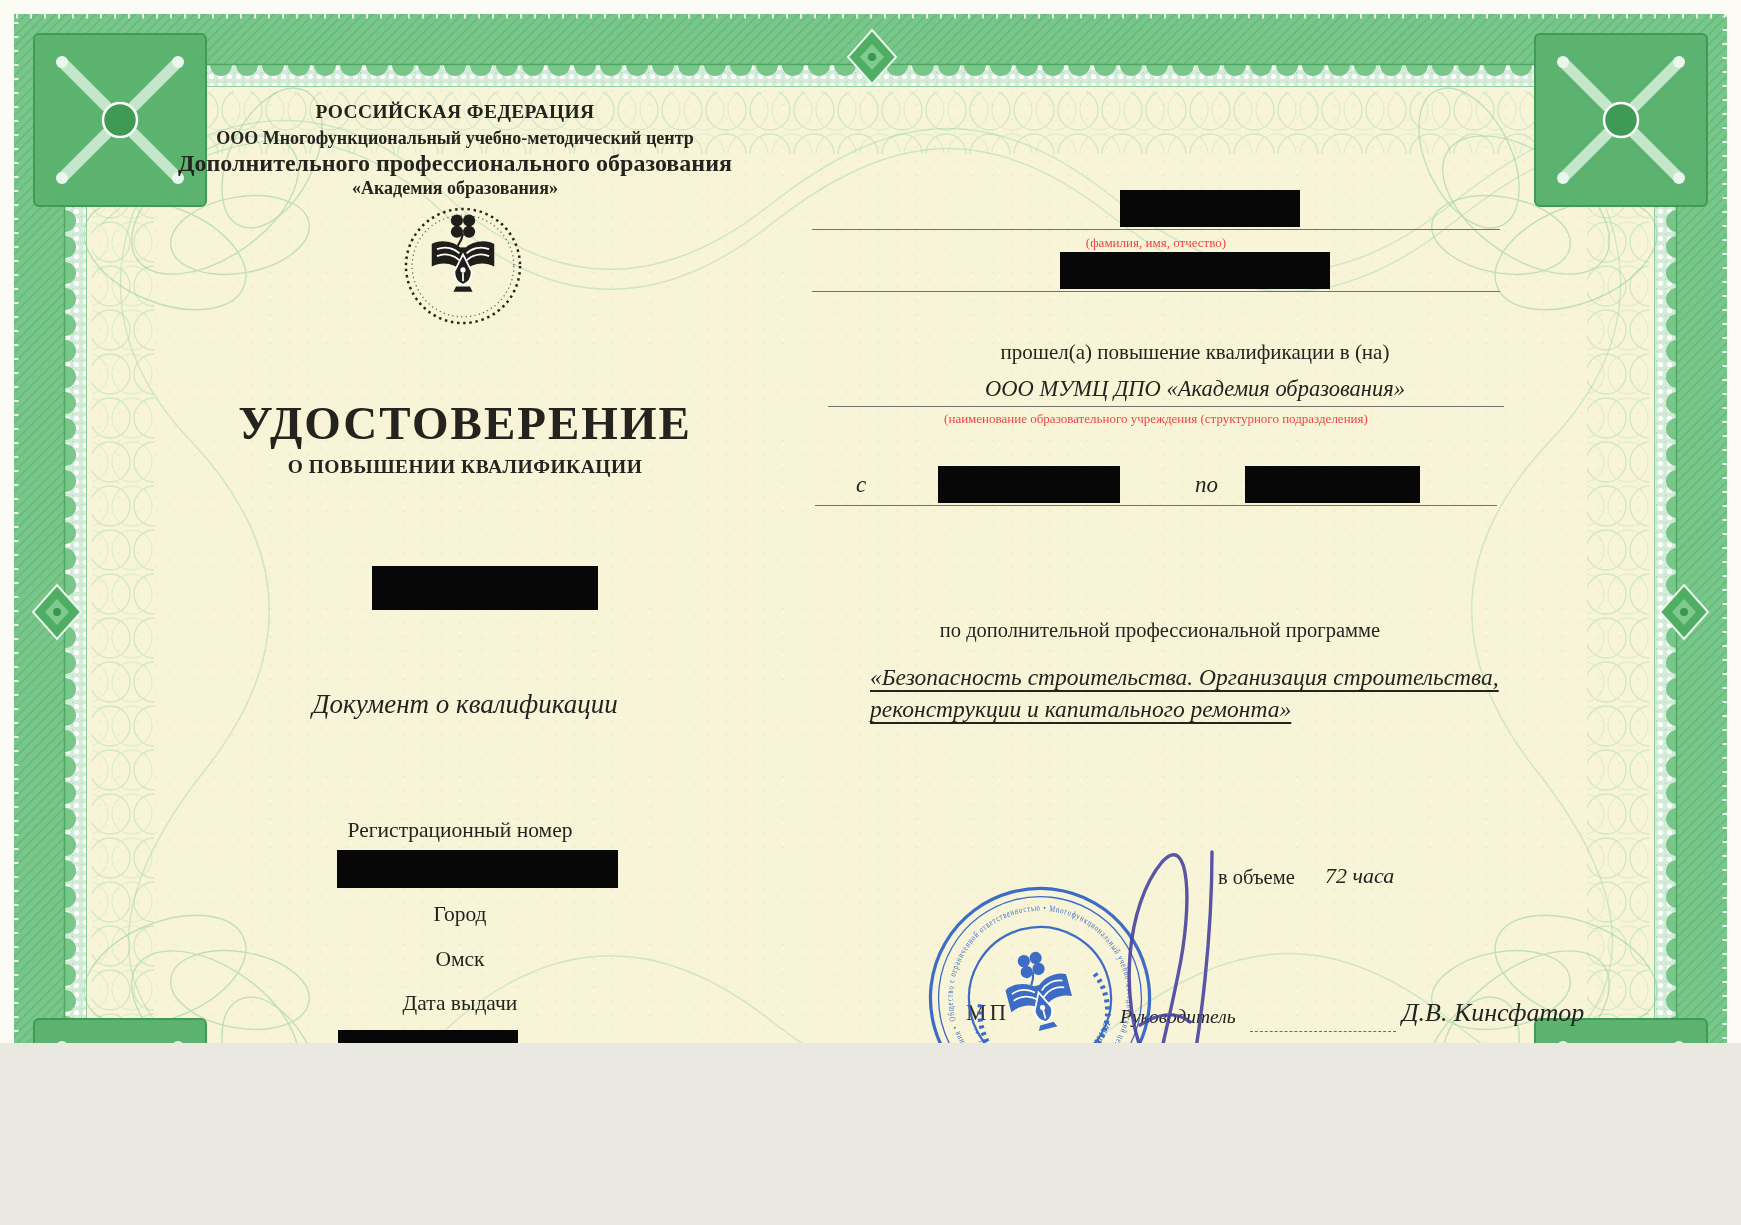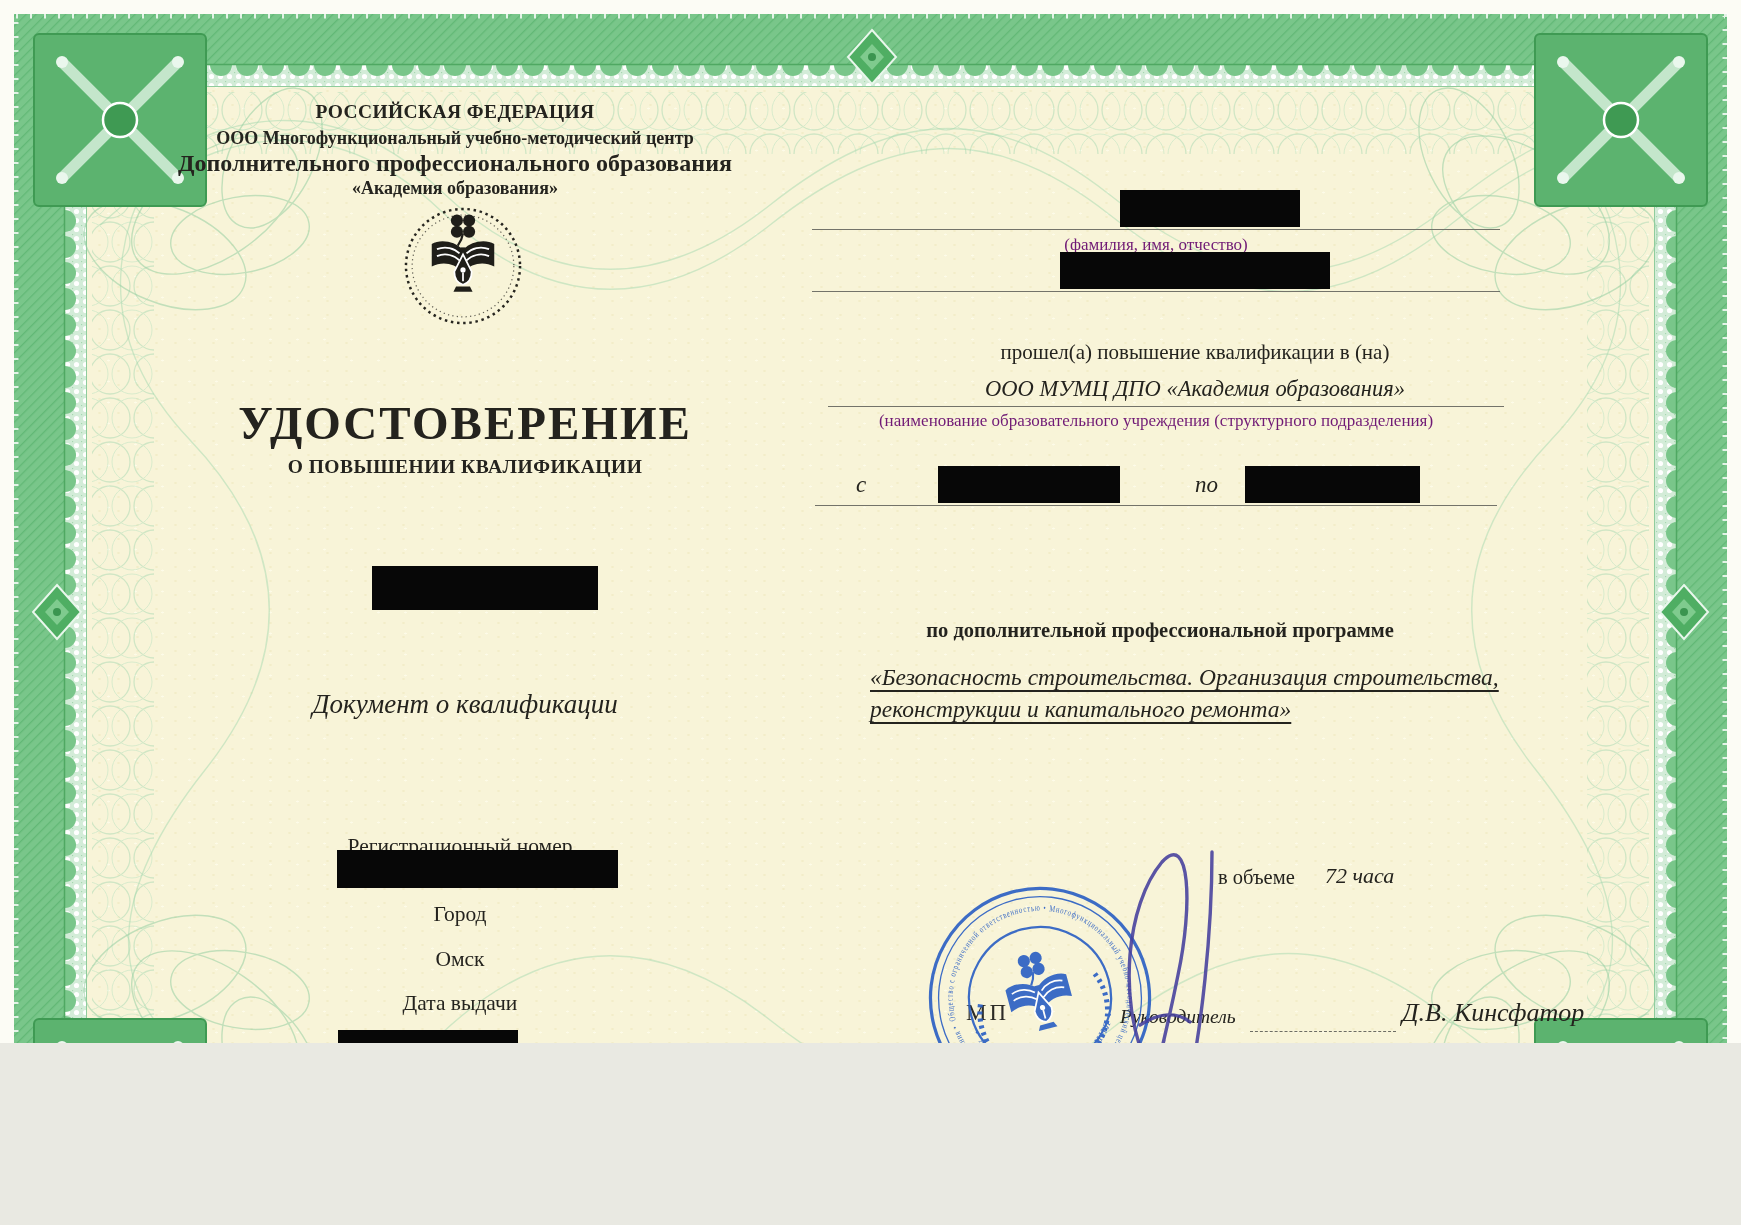--- a/index.html
+++ b/index.html
@@ -12,21 +12,21 @@
          background-size:19px 14px,27px 21px;}
   svg{display:block;}
   .lay{position:absolute;left:0;top:0;pointer-events:none;}
   .t{position:absolute;color:#24231e;}
   .b{font-weight:bold;}
   .i{font-style:italic;}
   .c{text-align:center;}
   .bar{position:absolute;background:#070707;}
   .ln{position:absolute;height:0;border-top:1.6px solid #73736a;}
   .dln{position:absolute;height:0;border-top:1.6px dashed #6d6d64;}
-  .cap{font-size:17px;color:#701a75;}
+  .cap{font-size:13px;color:#ef4444;}
   .u2{text-decoration:underline;text-underline-offset:5px;text-decoration-thickness:1.5px;margin-left:32px;}
 </style>
 </head>
 <body>
 
 <div id="page">
   <div id="paper"></div>
 
   <svg class="lay" width="1741" height="1225" viewBox="0 0 1741 1225">
     <defs>
@@ -152,21 +152,21 @@
     <use href="#bookEmblem" transform="translate(15,7) scale(0.7)" style="color:#1f1e19;"></use>
   </svg>
 
   <div class="t b c" style="left:125px;top:396px;width:680px;font-size:47px;letter-spacing:2px;">УДОСТОВЕРЕНИЕ</div>
   <div class="t b c" style="left:125px;top:456px;width:680px;font-size:19.5px;letter-spacing:.5px;text-align:center;">О ПОВЫШЕНИИ КВАЛИФИКАЦИИ</div>
 
   <div class="bar" style="left:372px;top:566px;width:226px;height:44px;"></div>
 
   <div class="t i c" style="left:135px;top:689px;width:660px;font-size:27px;">Документ  о  квалификации</div>
 
-  <div class="t c" style="left:130px;top:818px;width:660px;font-size:21.5px;margin-top:16px;">Регистрационный номер</div>
+  <div class="t c" style="left:130px;top:818px;width:660px;font-size:21.5px;">Регистрационный номер</div>
   <div class="bar" style="left:337px;top:850px;width:281px;height:38px;"></div>
 
   <div class="t c" style="left:130px;top:902px;width:660px;font-size:21.5px;">Город</div>
   <div class="t c" style="left:130px;top:947px;width:660px;font-size:21.5px;">Омск</div>
   <div class="t c" style="left:130px;top:991px;width:660px;font-size:21.5px;">Дата выдачи</div>
   <div class="bar" style="left:338px;top:1030px;width:180px;height:48px;"></div>
 
 
   <div class="bar" style="left:1120px;top:190px;width:180px;height:37px;"></div>
   <div class="ln" style="left:812px;top:229px;width:688px;"></div>
@@ -178,21 +178,21 @@
   <div class="t c" style="left:860px;top:340px;width:670px;font-size:21px;">прошел(а) повышение квалификации в (на)</div>
   <div class="ln" style="left:828px;top:406px;width:676px;"></div>
   <div class="t c cap" style="left:812px;top:411px;width:688px;">(наименование образовательного учреждения (структурного подразделения)</div>
 
   <div class="t i" style="left:856px;top:472px;font-size:23px;">с</div>
   <div class="bar" style="left:938px;top:466px;width:182px;height:37px;"></div>
   <div class="t i" style="left:1195px;top:472px;font-size:23px;">по</div>
   <div class="bar" style="left:1245px;top:466px;width:175px;height:37px;"></div>
   <div class="ln" style="left:815px;top:505px;width:682px;"></div>
 
-  <div class="t c" style="left:820px;top:619px;width:680px;font-size:20.5px;font-weight:bold;">по дополнительной профессиональной программе</div>
+  <div class="t c" style="left:820px;top:619px;width:680px;font-size:20.5px;">по дополнительной профессиональной программе</div>
   <div class="t i u2" style="left:838px;top:664px;width:680px;font-size:23.5px;">«Безопасность строительства. Организация строительства,</div>
   <div class="t i u2" style="left:838px;top:696px;width:680px;font-size:23.5px;">реконструкции и капитального ремонта»</div>
 
   <div class="t" style="left:1218px;top:866px;font-size:20.5px;">в объеме</div>
   <div class="t i" style="left:1325px;top:863px;font-size:22px;">72 часа</div>
 
   <div class="t" style="left:966px;top:1000px;font-size:23px;letter-spacing:3px;color:#2c2b26;">МП</div>
 
   <div class="t i" style="left:1120px;top:1006px;font-size:19.5px;">Руководитель</div>
   <div class="dln" style="left:1250px;top:1031px;width:146px;"></div>

